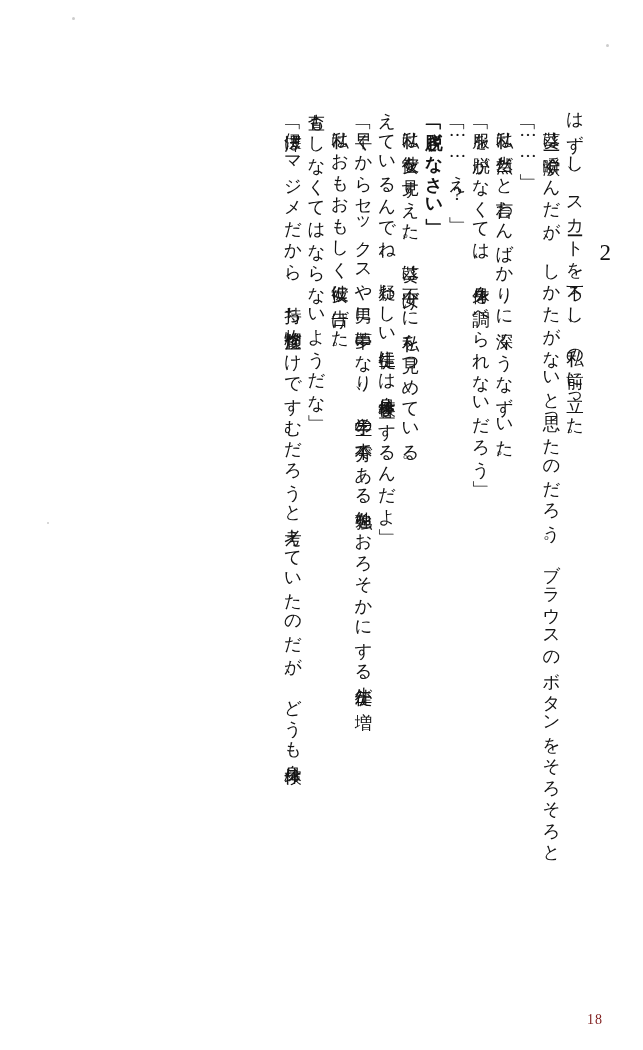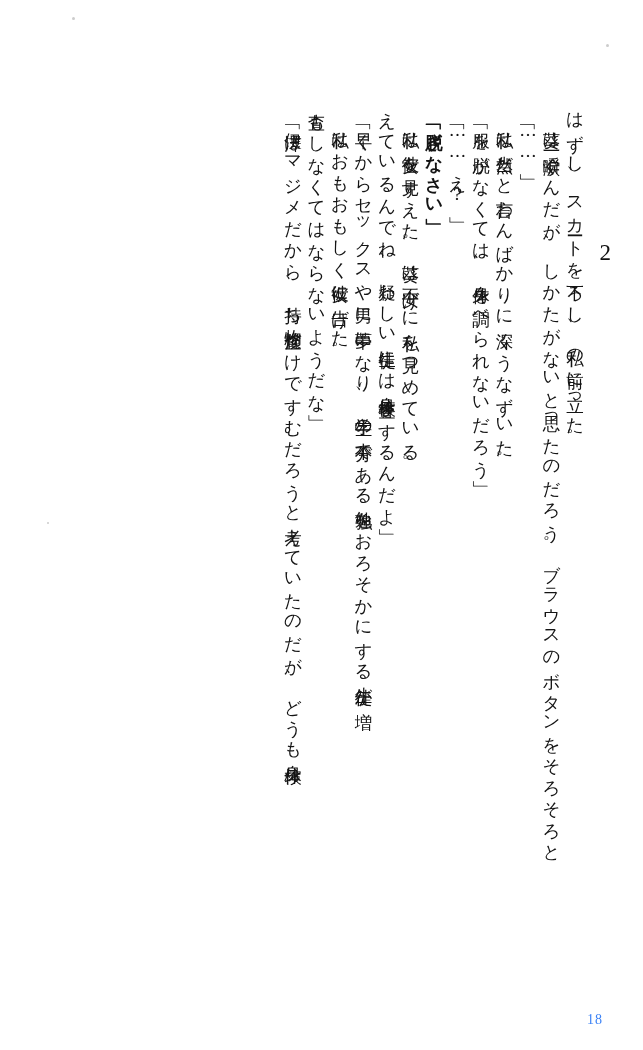--- a/index.html
+++ b/index.html
@@ -69,21 +69,21 @@
     font-weight: bold;
   }
 
   
   #folio {
     position: absolute;
     right: 40px;
     bottom: 22px;
     font-size: 14px;
     font-family: "Liberation Serif", serif;
-    color: #3b82f6;
+    color: #7f1d1d;
     letter-spacing: 1px;
   }
 
   
   .speck {
     position: absolute;
     background: #9a9a9a;
     border-radius: 50%;
     opacity: 0.5;
   }

